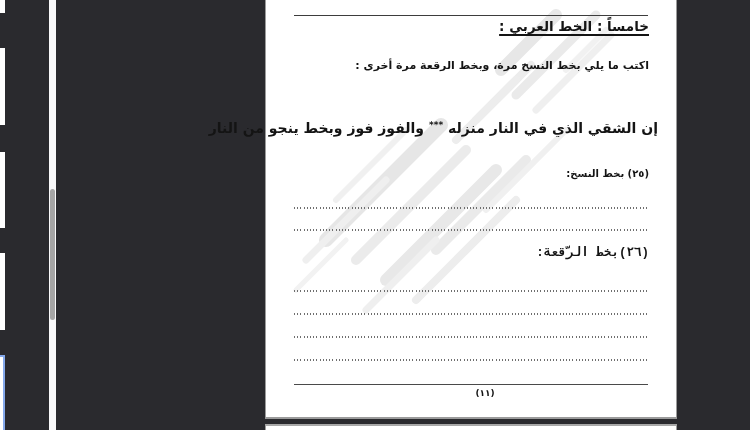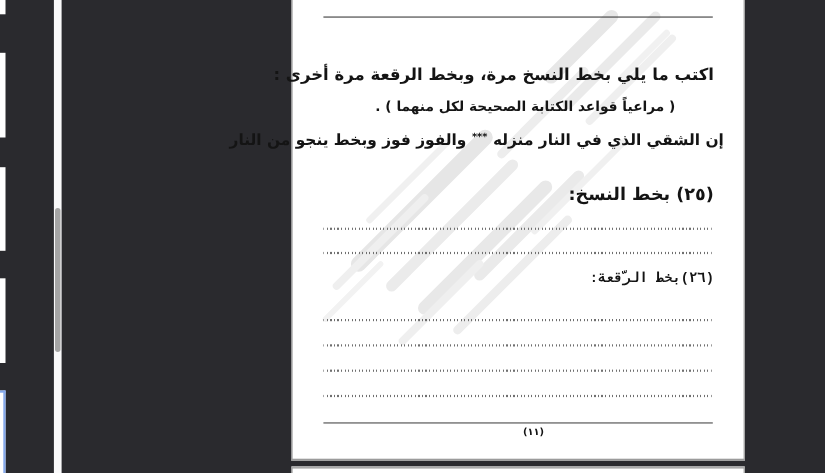--- a/index.html
+++ b/index.html
@@ -21,25 +21,25 @@
         color:#141414;}
   .page-next{position:absolute;left:265px;top:424px;width:410px;height:8px;background:#ffffff;
         border-top:2px solid #a8a8a8;border-left:1px solid #9b9b9b;border-right:1px solid #9b9b9b;}
   .wm{position:absolute;left:0;top:0;pointer-events:none;}
   .rule{position:absolute;left:28px;width:354px;height:0;border-top:1.7px solid #3d3d3d;}
   .rule.top{top:15px;}
   .rule.bottom{top:384px;border-top-color:#4a4a4a;}
   .txt{position:absolute;direction:rtl;font-weight:700;line-height:1.15;white-space:nowrap;}
   .title{top:19px;right:27px;font-size:13.5px;text-decoration:underline;text-underline-offset:3px;
          text-decoration-thickness:1.5px;}
-  .line1{top:60px;right:27px;font-size:15px;}
+  .line1{top:60px;right:27px;font-size:11px;}
   .line2{top:90px;right:62px;font-size:12.5px;}
   .verse{top:120px;right:18px;font-size:14px;}
   .verse .sep{font-size:9px;letter-spacing:2px;vertical-align:5px;margin:0 5px;}
-  .q25{top:168px;right:27px;font-size:16px;}
+  .q25{top:168px;right:27px;font-size:10px;}
   .q26{top:246px;right:27px;font-size:12.5px;font-family:Liberation Mono, monospace;}
   .dots{position:absolute;left:28px;right:29px;height:2px;
         background:repeating-linear-gradient(90deg,#6f6f6f 0 1px,transparent 1px 3.2px);}
   .d1{top:207px;} .d2{top:229px;} .d3{top:290px;} .d4{top:313px;} .d5{top:336px;} .d6{top:359px;}
   .pagenum{position:absolute;top:388px;left:0;right:0;text-align:center;padding-left:28px;
            font-size:9px;font-weight:700;direction:rtl;}
 </style>
 </head>
 <body>
 
@@ -73,23 +73,23 @@
         <line x1="70" y1="200" x2="140" y2="130" stroke="#f0f0f0" stroke-width="6"></line>
         <line x1="170" y1="250" x2="260" y2="160" stroke="#eaeaea" stroke-width="10"></line>
         <line x1="100" y1="310" x2="170" y2="240" stroke="#efefef" stroke-width="7"></line>
         <line x1="30" y1="290" x2="80" y2="240" stroke="#f2f2f2" stroke-width="5"></line>
         <line x1="220" y1="210" x2="300" y2="130" stroke="#f0f0f0" stroke-width="6"></line>
       </g>
     </svg>
 
     <div class="rule top"></div>
 
+    <div class="txt title">خامساً : الخط العربي :</div>
 
     <div class="txt line1">اكتب ما يلي بخط النسخ مرة، وبخط الرقعة مرة أخرى :</div>
-    <div class="txt line2">( مراعياً قواعد الكتابة الصحيحة لكل منهما ) .</div>
 
     <div class="txt verse"><span>إن الشقي الذي في النار منزله</span><span class="sep">***</span><span>والفوز فوز وبخط ينجو من النار</span></div>
 
     <div class="txt q25">(٢٥) بخط النسخ:</div>
     <div class="dots d1"></div>
     <div class="dots d2"></div>
 
     <div class="txt q26">(٢٦)بخط الرّقعة:</div>
     <div class="dots d3"></div>
     <div class="dots d4"></div>

